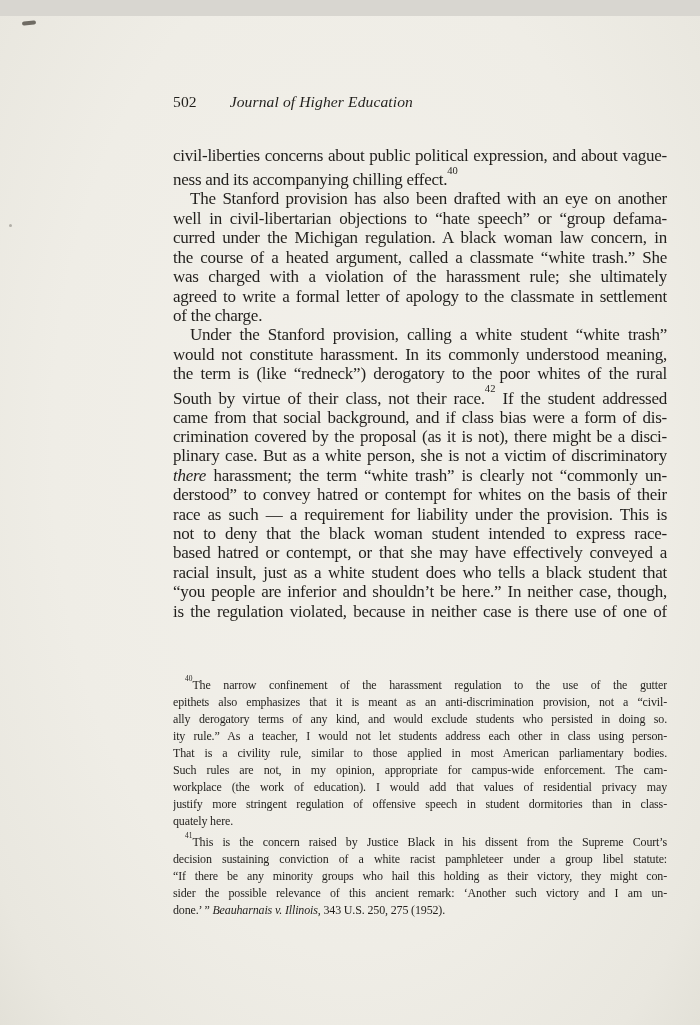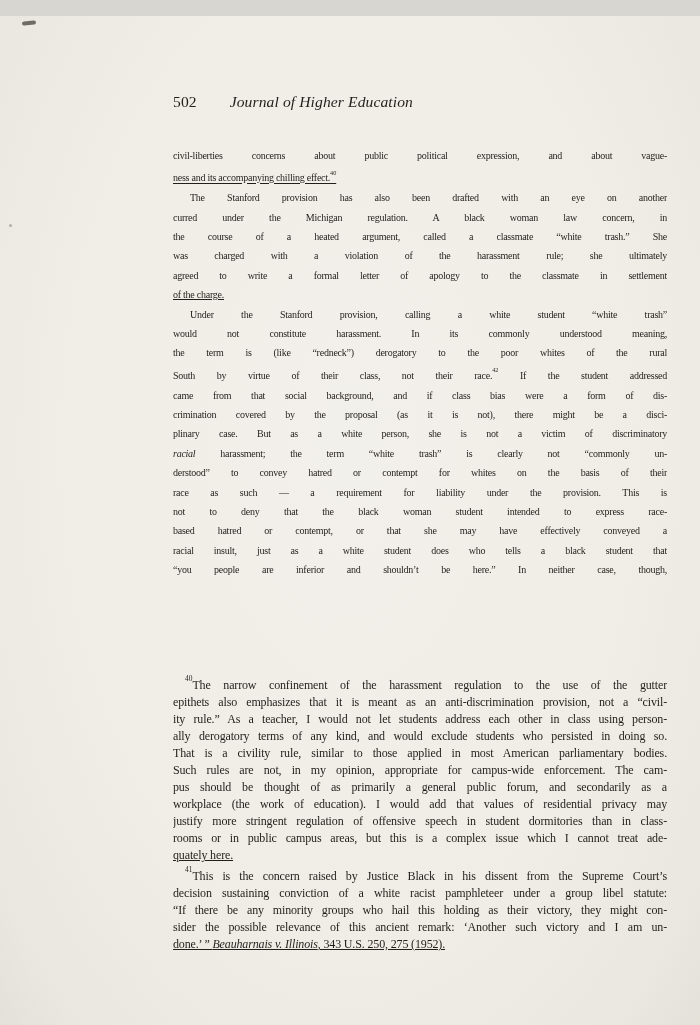--- a/index.html
+++ b/index.html
@@ -18,32 +18,32 @@
 
   .running-head {
     position:absolute; left:173px; top:77px; width:494px;
     font-size:15.6px; letter-spacing:.1px; white-space:nowrap;
   }
   .page-num { font-style:normal; }
   .jtitle { font-style:italic; margin-left:33px; }
 
   .body-text {
     position:absolute; left:173px; top:130px; width:494px;
-    font-size:10px; line-height:19.4px; letter-spacing:-0.25px;
+    font-size:17px; line-height:19.4px; letter-spacing:-0.25px;
   }
   .footnotes {
     position:absolute; left:173px; top:657px; width:494px;
     font-size:12px; line-height:17px; letter-spacing:-0.15px;
   }
   .line {
     text-align:justify;
     text-align-last:justify;
     overflow:hidden; white-space:normal;
   }
-  .line.lastleft { text-align-last:left;text-decoration:underline; }
+  .line.lastleft { text-align-last:left; }
   .para .line.first.indent { text-indent:17px; }
   .fn .line.first { text-indent:12px; }
   sup.mark {
     font-size:62%;
     position:relative; top:-0.45em;
     letter-spacing:0;
   }
   i { font-style:italic; }
 </style>
 </head>
@@ -57,56 +57,56 @@
     <span class="page-num">502</span><span class="jtitle">Journal of Higher Education</span>
   </header>
 
   <main class="body-text" id="body-container">
       <div class="para">
         <div class="line first">civil-liberties concerns about public political expression, and about vague-</div>
         <div class="line lastleft">ness and its accompanying chilling effect.<sup class="mark">40</sup></div>
       </div>
       <div class="para">
         <div class="line first indent">The Stanford provision has also been drafted with an eye on another</div>
+        <div class="line ">well in civil-libertarian objections to “hate speech” or “group defama-</div>
         <div class="line ">curred under the Michigan regulation. A black woman law concern, in</div>
         <div class="line ">the course of a heated argument, called a classmate “white trash.” She</div>
         <div class="line ">was charged with a violation of the harassment rule; she ultimately</div>
         <div class="line ">agreed to write a formal letter of apology to the classmate in settlement</div>
         <div class="line lastleft">of the charge.</div>
       </div>
       <div class="para">
         <div class="line first indent">Under the Stanford provision, calling a white student “white trash”</div>
         <div class="line ">would not constitute harassment. In its commonly understood meaning,</div>
         <div class="line ">the term is (like “redneck”) derogatory to the poor whites of the rural</div>
         <div class="line ">South by virtue of their class, not their race.<sup class="mark">42</sup> If the student addressed</div>
         <div class="line ">came from that social background, and if class bias were a form of dis-</div>
         <div class="line ">crimination covered by the proposal (as it is not), there might be a disci-</div>
         <div class="line ">plinary case. But as a white person, she is not a victim of discriminatory</div>
-        <div class="line "><i>racial</i> harassment; the term “white trash” is clearly not “commonly un-</div>
+        <div class="line "><i>there</i> harassment; the term “white trash” is clearly not “commonly un-</div>
         <div class="line ">derstood” to convey hatred or contempt for whites on the basis of their</div>
         <div class="line ">race as such — a requirement for liability under the provision. This is</div>
         <div class="line ">not to deny that the black woman student intended to express race-</div>
         <div class="line ">based hatred or contempt, or that she may have effectively conveyed a</div>
         <div class="line ">racial insult, just as a white student does who tells a black student that</div>
         <div class="line ">“you people are inferior and shouldn’t be here.” In neither case, though,</div>
+        <div class="line ">is the regulation violated, because in neither case is there use of one of</div>
       </div>
     </main>
 
   <section class="footnotes" id="footnotes-container">
       <div class="fn">
         <div class="line first indent"><sup class="mark">40</sup>The narrow confinement of the harassment regulation to the use of the gutter</div>
         <div class="line ">epithets also emphasizes that it is meant as an anti-discrimination provision, not a “civil-</div>
+        <div class="line ">ally derogatory terms of any kind, and would exclude students who persisted in doing so.</div>
         <div class="line ">ity rule.” As a teacher, I would not let students address each other in class using person-</div>
-        <div class="line ">ally derogatory terms of any kind, and would exclude students who persisted in doing so.</div>
         <div class="line ">That is a civility rule, similar to those applied in most American parliamentary bodies.</div>
         <div class="line ">Such rules are not, in my opinion, appropriate for campus-wide enforcement. The cam-</div>
-        <div class="line ">pus should be thought of as primarily a general public forum, and secondarily as a</div>
         <div class="line ">workplace (the work of education). I would add that values of residential privacy may</div>
         <div class="line ">justify more stringent regulation of offensive speech in student dormitories than in class-</div>
-        <div class="line ">rooms or in public campus areas, but this is a complex issue which I cannot treat ade-</div>
         <div class="line lastleft">quately here.</div>
       </div>
       <div class="fn">
         <div class="line first indent"><sup class="mark">41</sup>This is the concern raised by Justice Black in his dissent from the Supreme Court’s</div>
         <div class="line ">decision sustaining conviction of a white racist pamphleteer under a group libel statute:</div>
         <div class="line ">“If there be any minority groups who hail this holding as their victory, they might con-</div>
         <div class="line ">sider the possible relevance of this ancient remark: ‘Another such victory and I am un-</div>
         <div class="line lastleft">done.’ ” <i>Beauharnais v. Illinois</i>, 343 U.S. 250, 275 (1952).</div>
       </div>
     </section>

